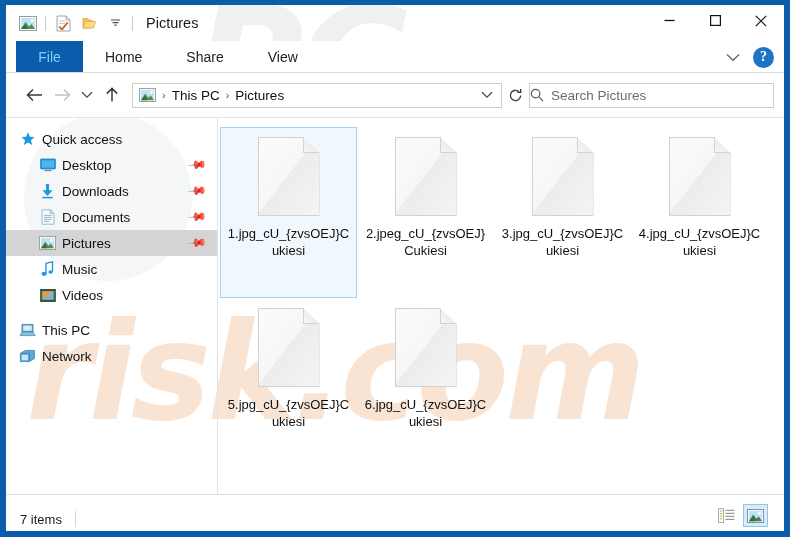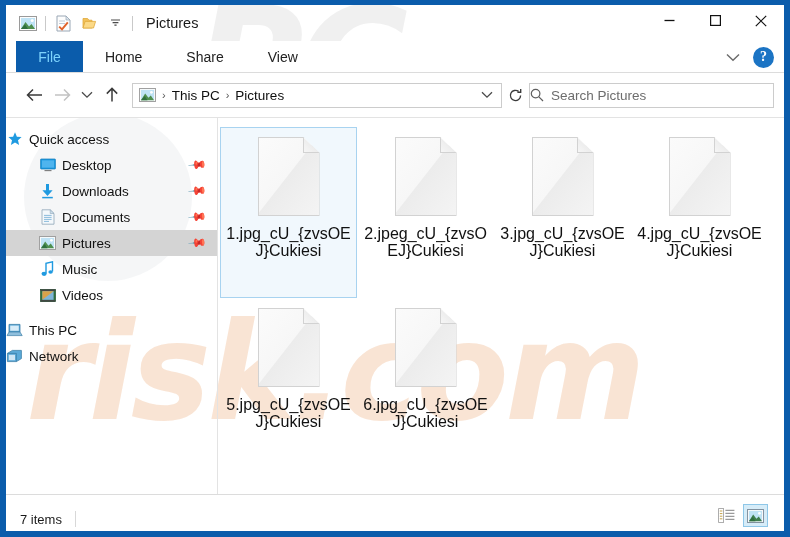--- a/index.html
+++ b/index.html
@@ -157,21 +157,21 @@
     height: 26px; display: flex; align-items: center;
     font-size: 13.5px; color: #111;
     padding-right: 12px;
     white-space: nowrap;
   }
   .nav-item .ico {
     width: 17px; height: 17px; margin-right: 6px;
     display: flex; align-items: center; justify-content: center;
     flex: 0 0 17px;
   }
-  .lvl0 { }
+  .lvl0 { padding-left: 13px; }
   .lvl1 { padding-left: 33px; }
   .nav-item.selected { background: #d4d4d4; }
   .pin {
     margin-left: auto; color: #8a8a8a; font-size: 12px;
     transform: rotate(40deg);
   }
   .nav-gap { height: 9px; }
 
   #content {
     flex: 1; position: relative;
@@ -209,21 +209,21 @@
     border-bottom: 1px solid #d2d2d2;
     clip-path: polygon(0 0, 100% 100%, 0 100%);
   }
   .lines {
     position: absolute; left: 6px; top: 7px; right: 6px; bottom: 7px;
     display: flex; flex-direction: column; justify-content: space-between;
   }
   .lines i { display: block; height: 1px; background: #d9d9d9; }
   .lines i.short { width: 68%; }
   .fname {
-    font-size: 16px; color: #111; text-align: center;
+    font-size: 13px; color: #111; text-align: center;
     line-height: 17px; width: 128px;
     word-break: break-all;
   }
 
   
   #statusbar {
     position: relative; z-index: 3;
     height: 33px; border-top: 1px solid #dcdcdc;
     background: #fff;
     display: flex; align-items: flex-end;

